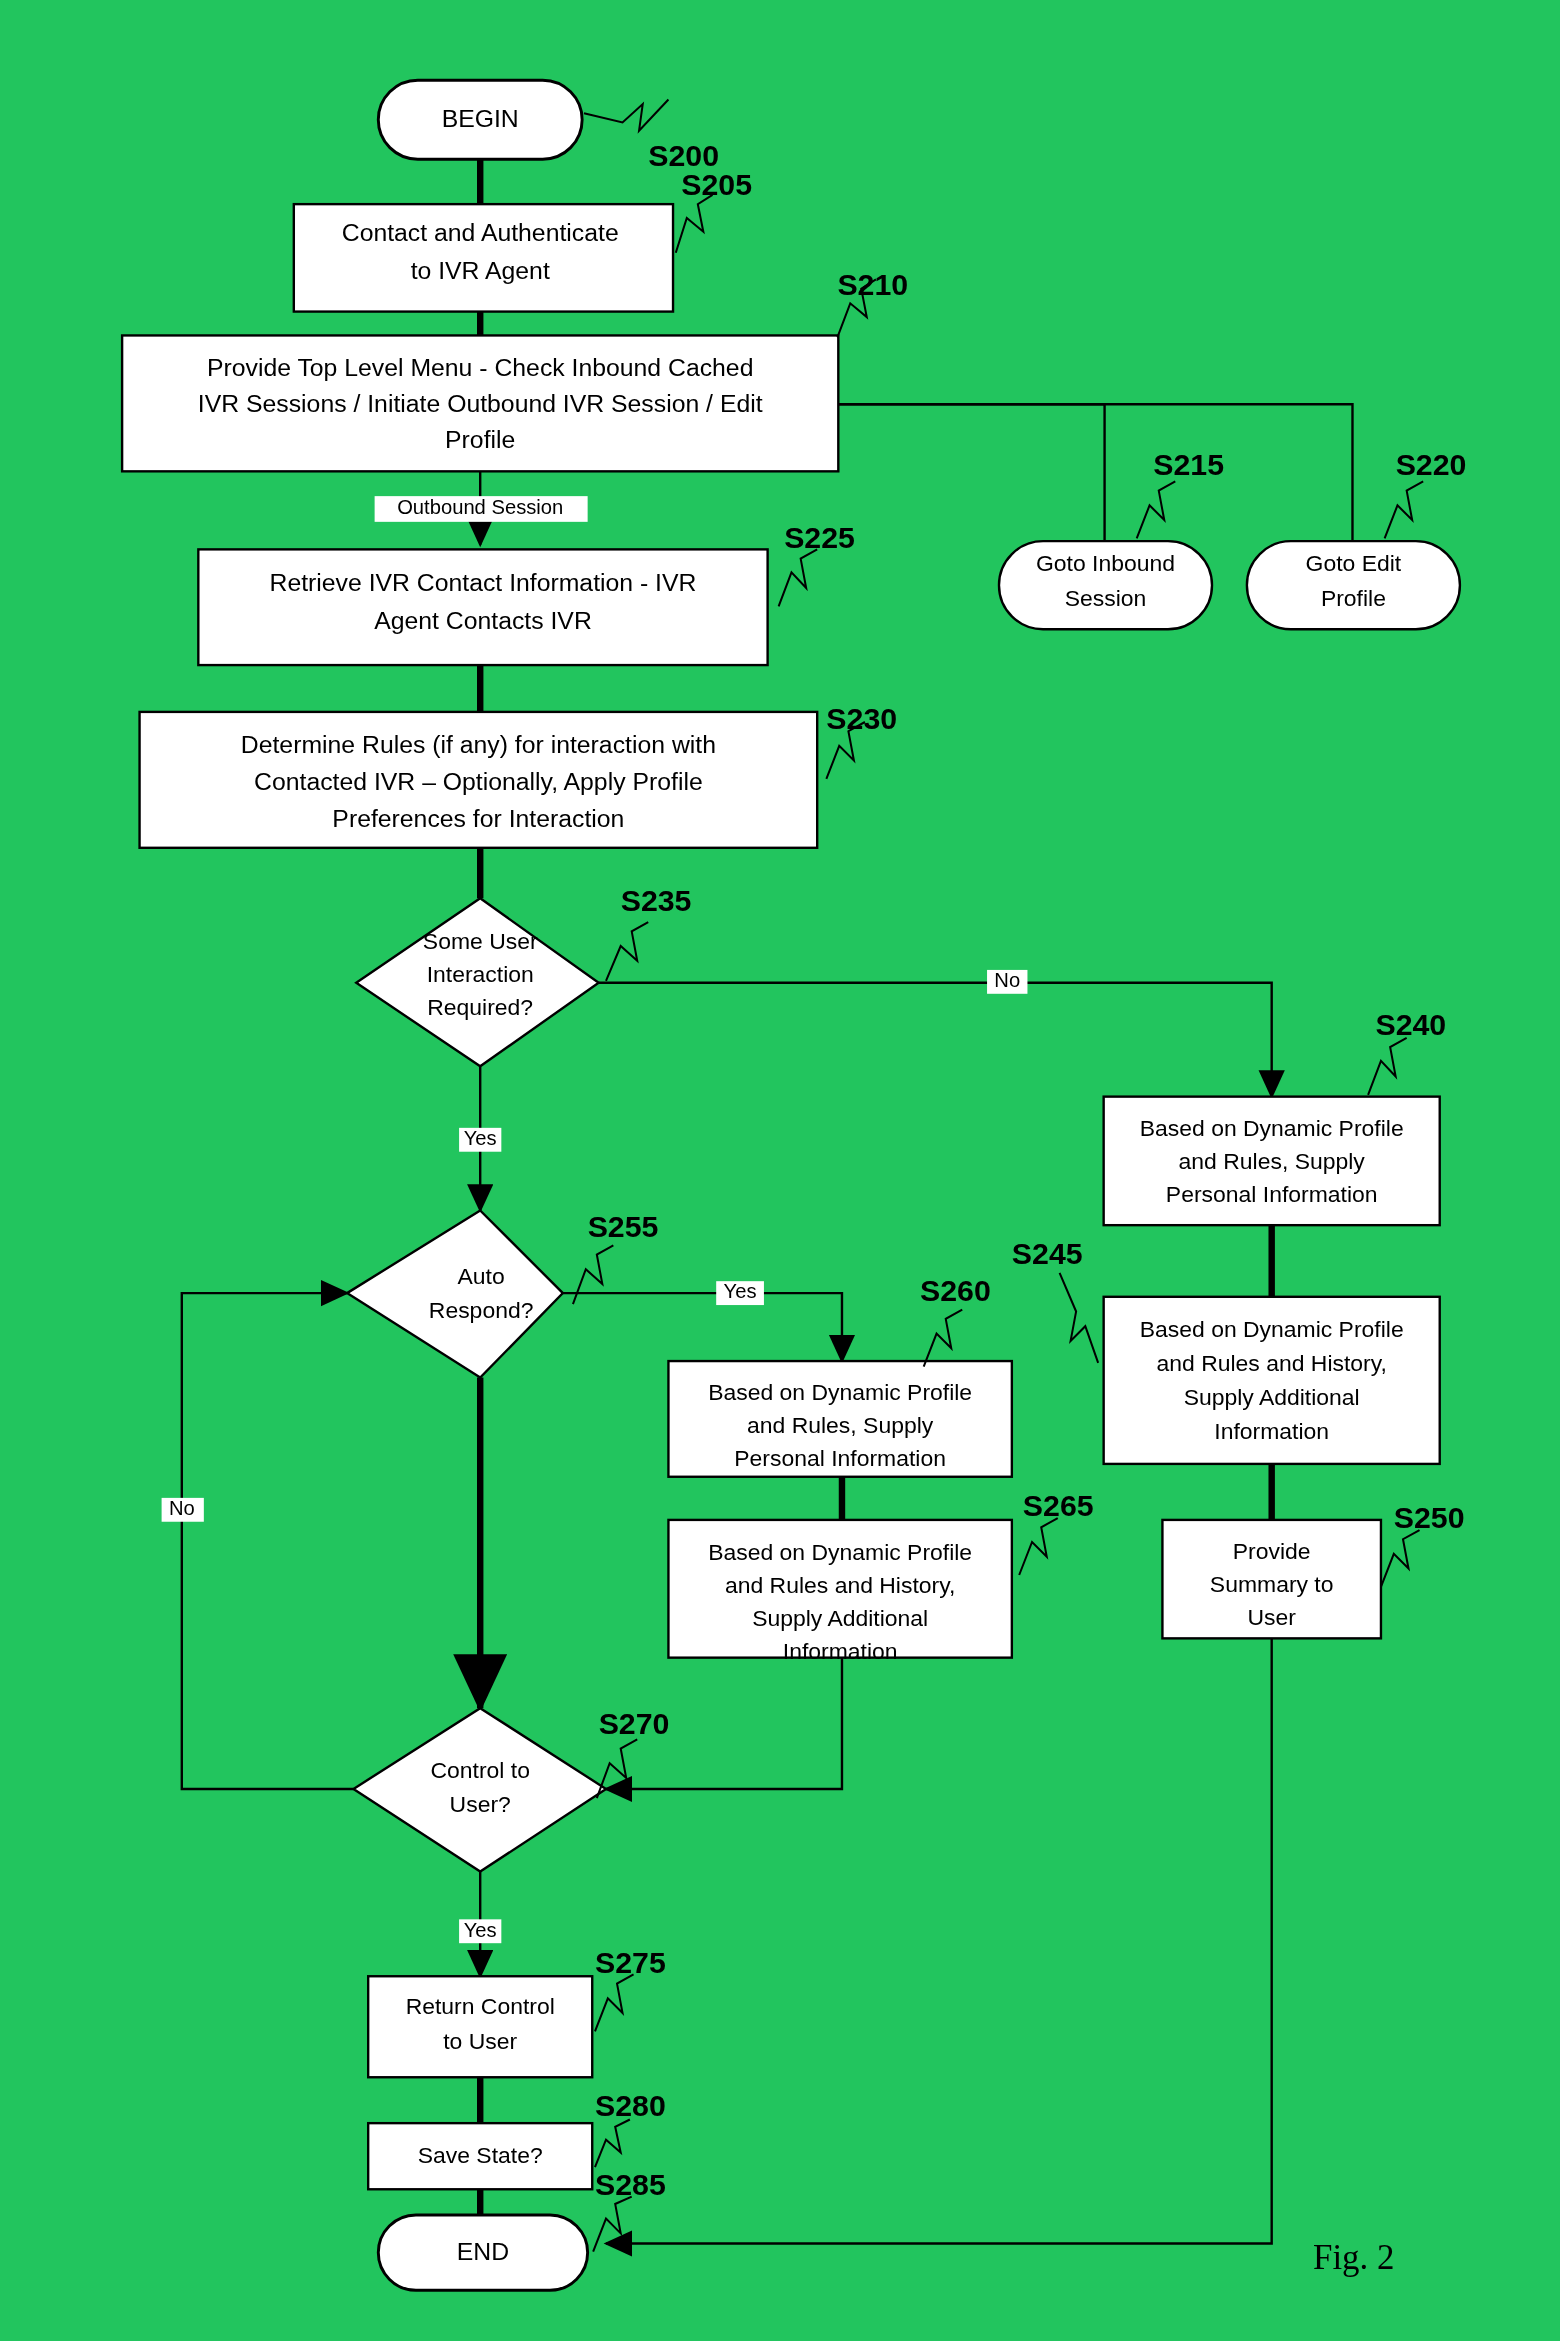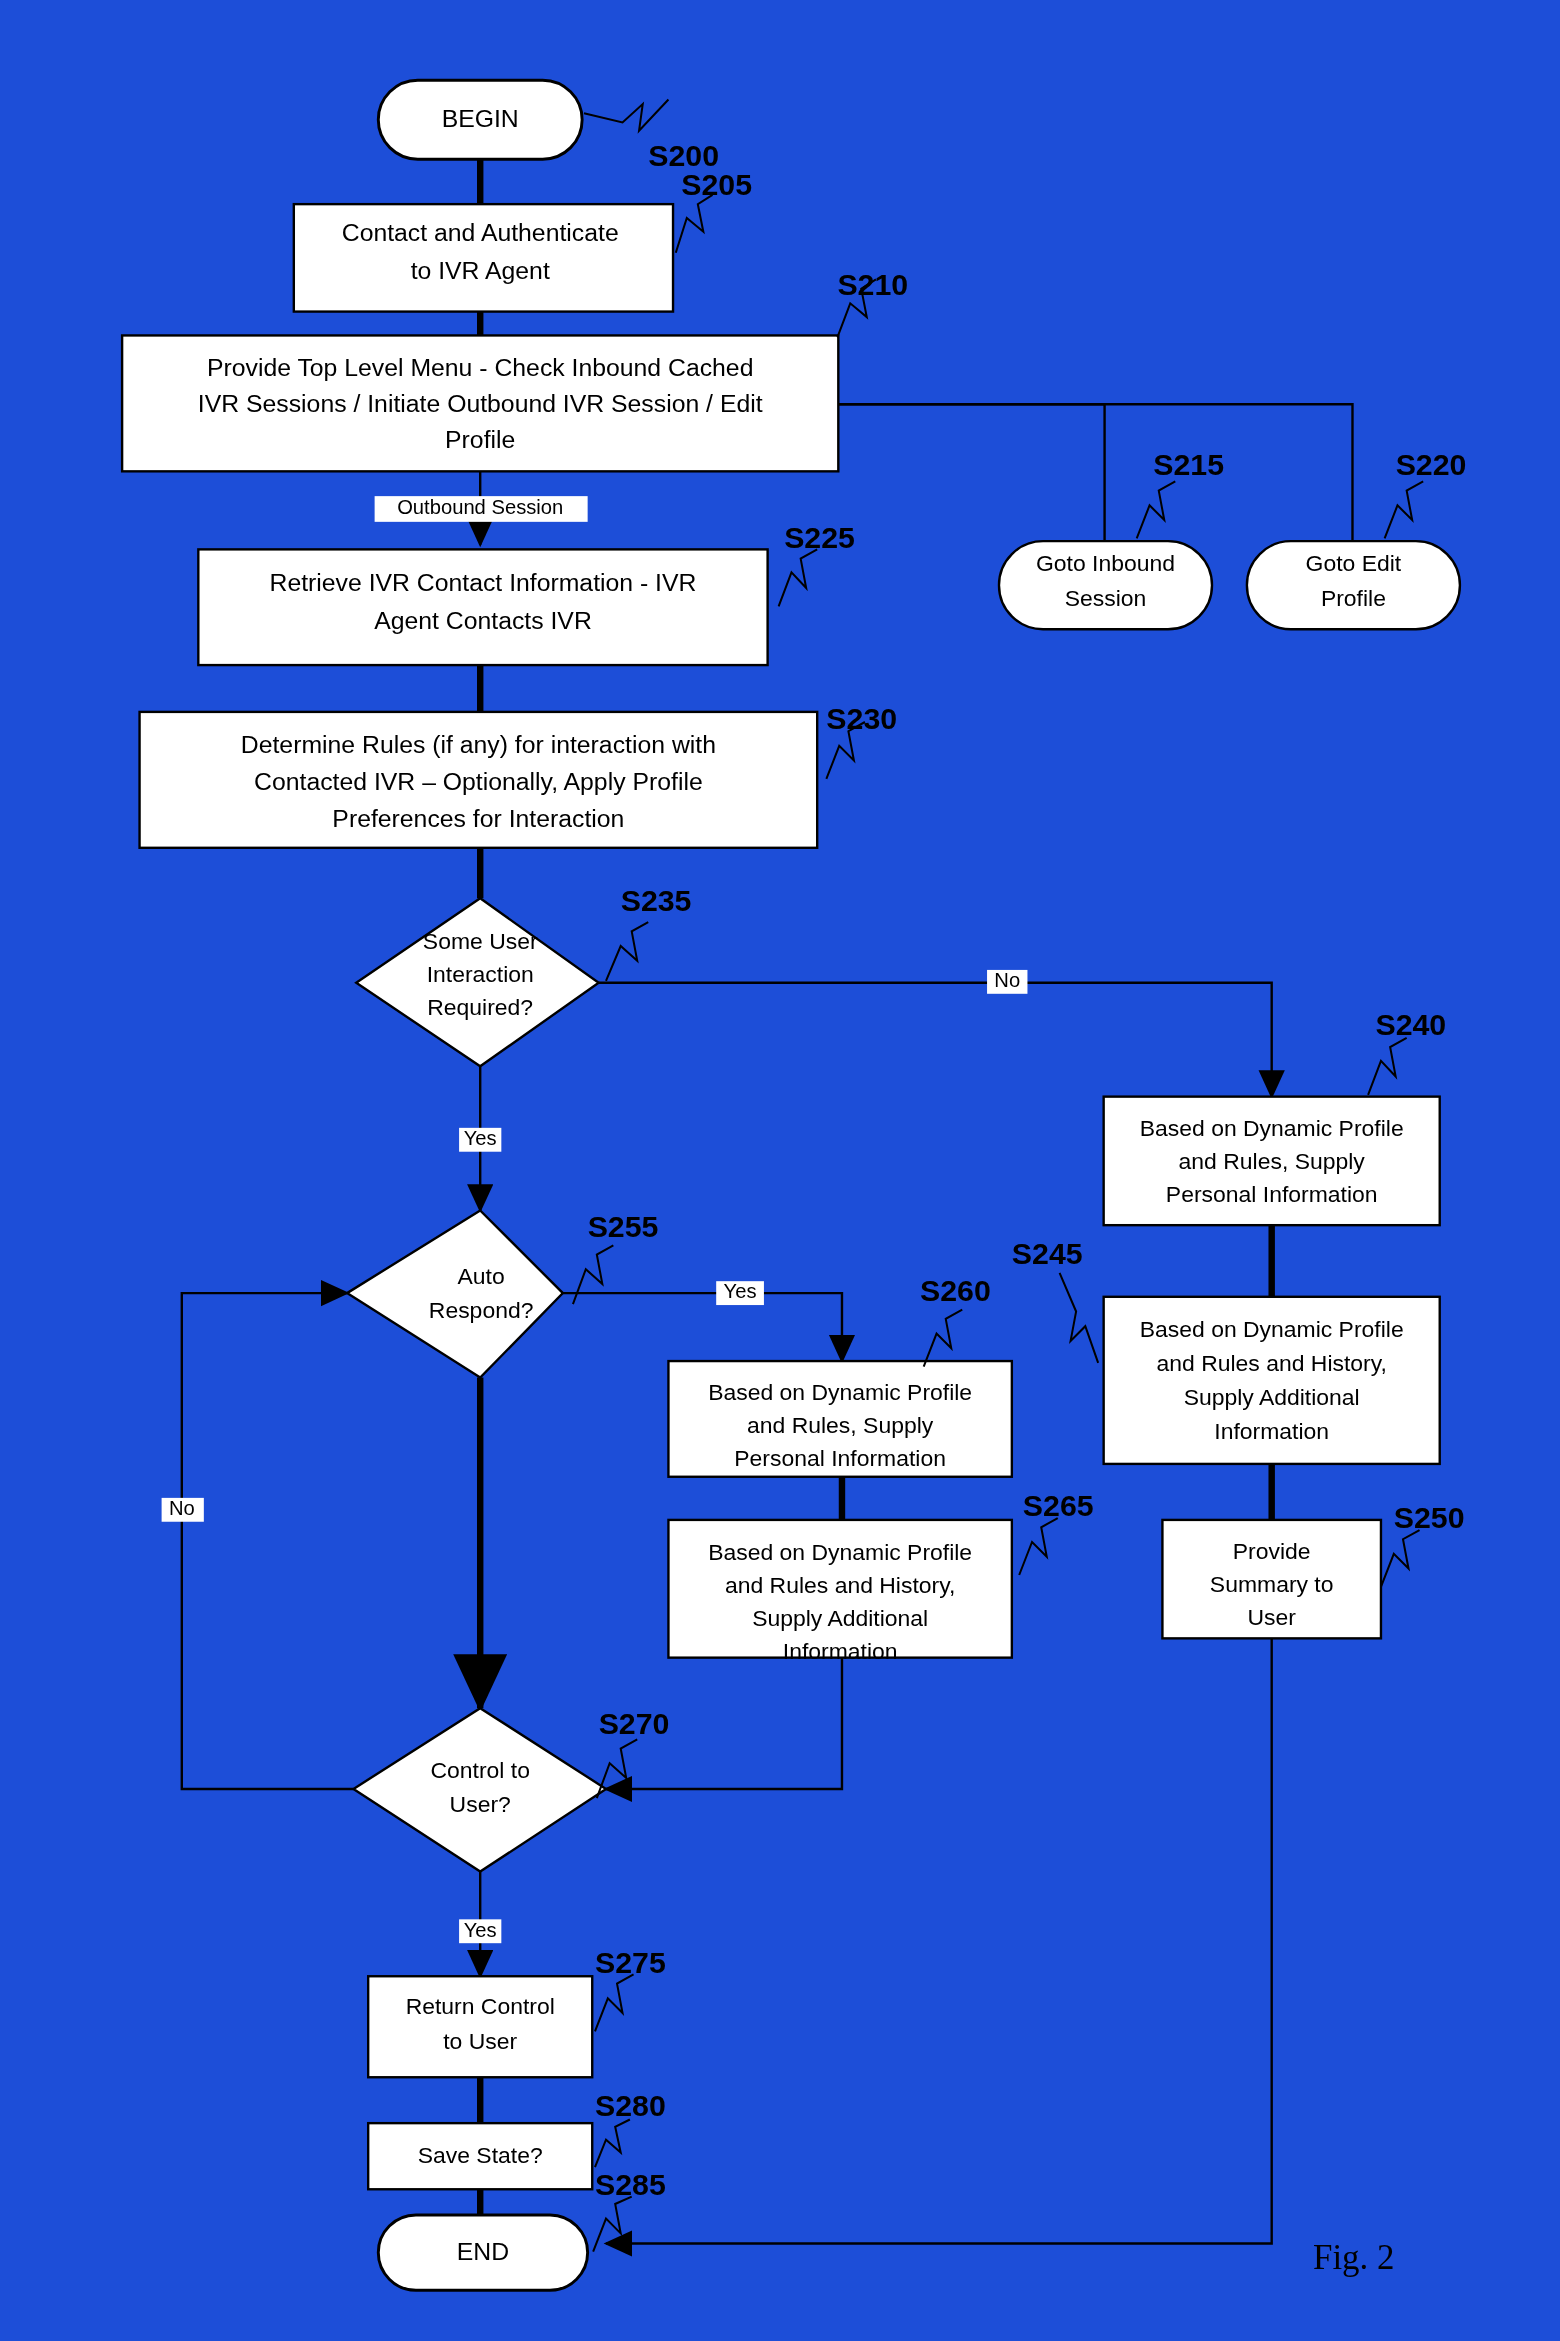--- a/index.html
+++ b/index.html
@@ -4,21 +4,21 @@
 <style>
   html, body {
     margin: 0;
     padding: 0;
     background: #ffffff;
   }
   #page {
     position: relative;
     width: 1560px;
     height: 2342px;
-    background: #1d4ed8;
+    background: #22c55e;
     font-family: "Liberation Sans", sans-serif;
   }
   svg#flow {
     position: absolute;
     top: 0;
     left: 0;
     width: 1560px;
     height: 2342px;
   }
   .node-shape {

